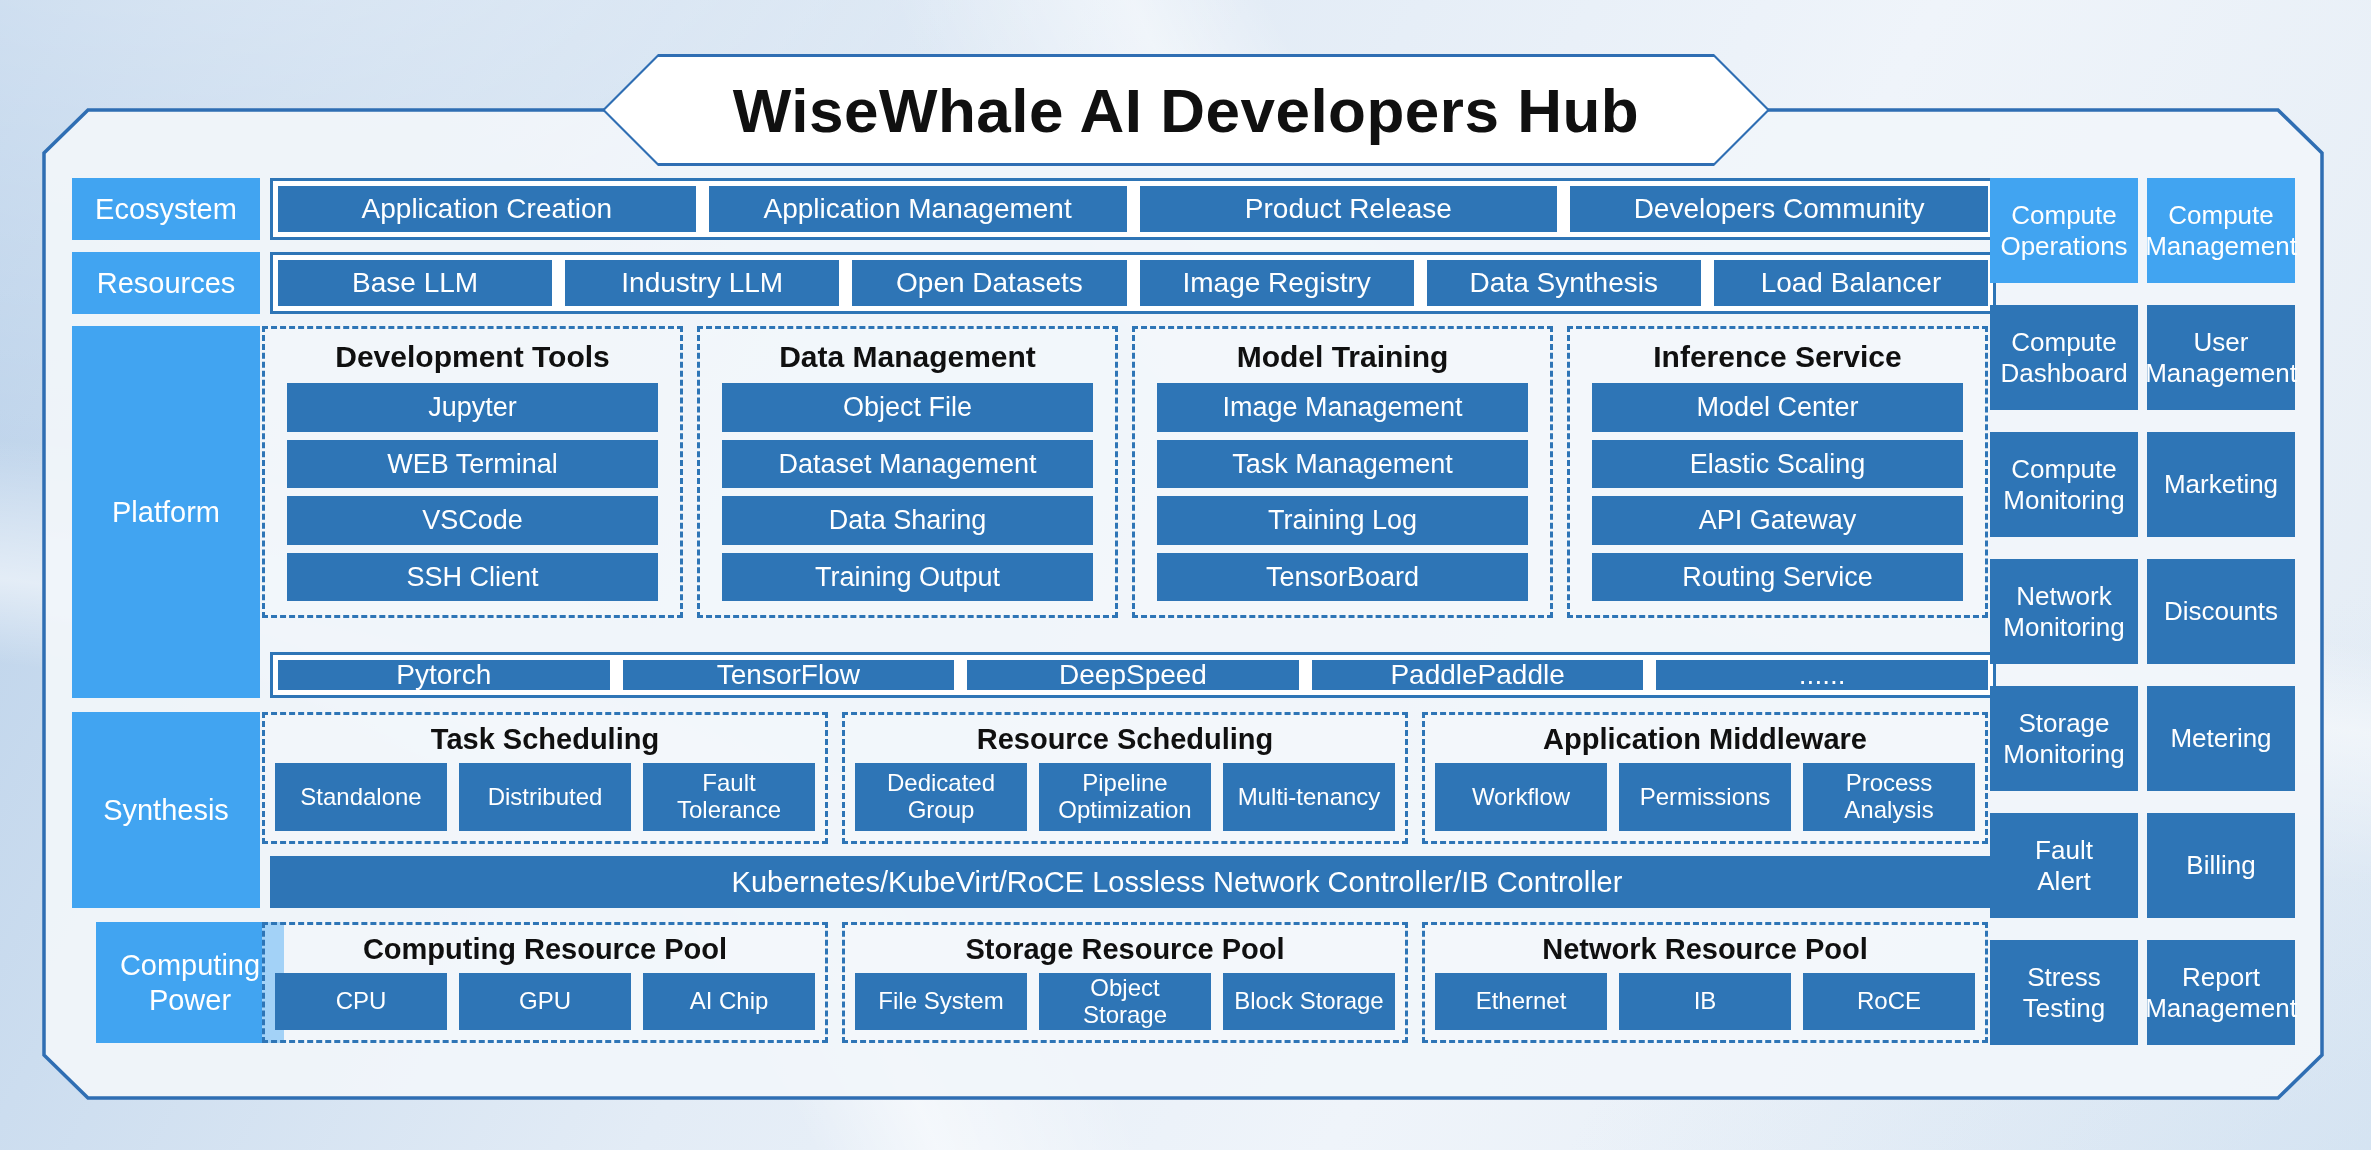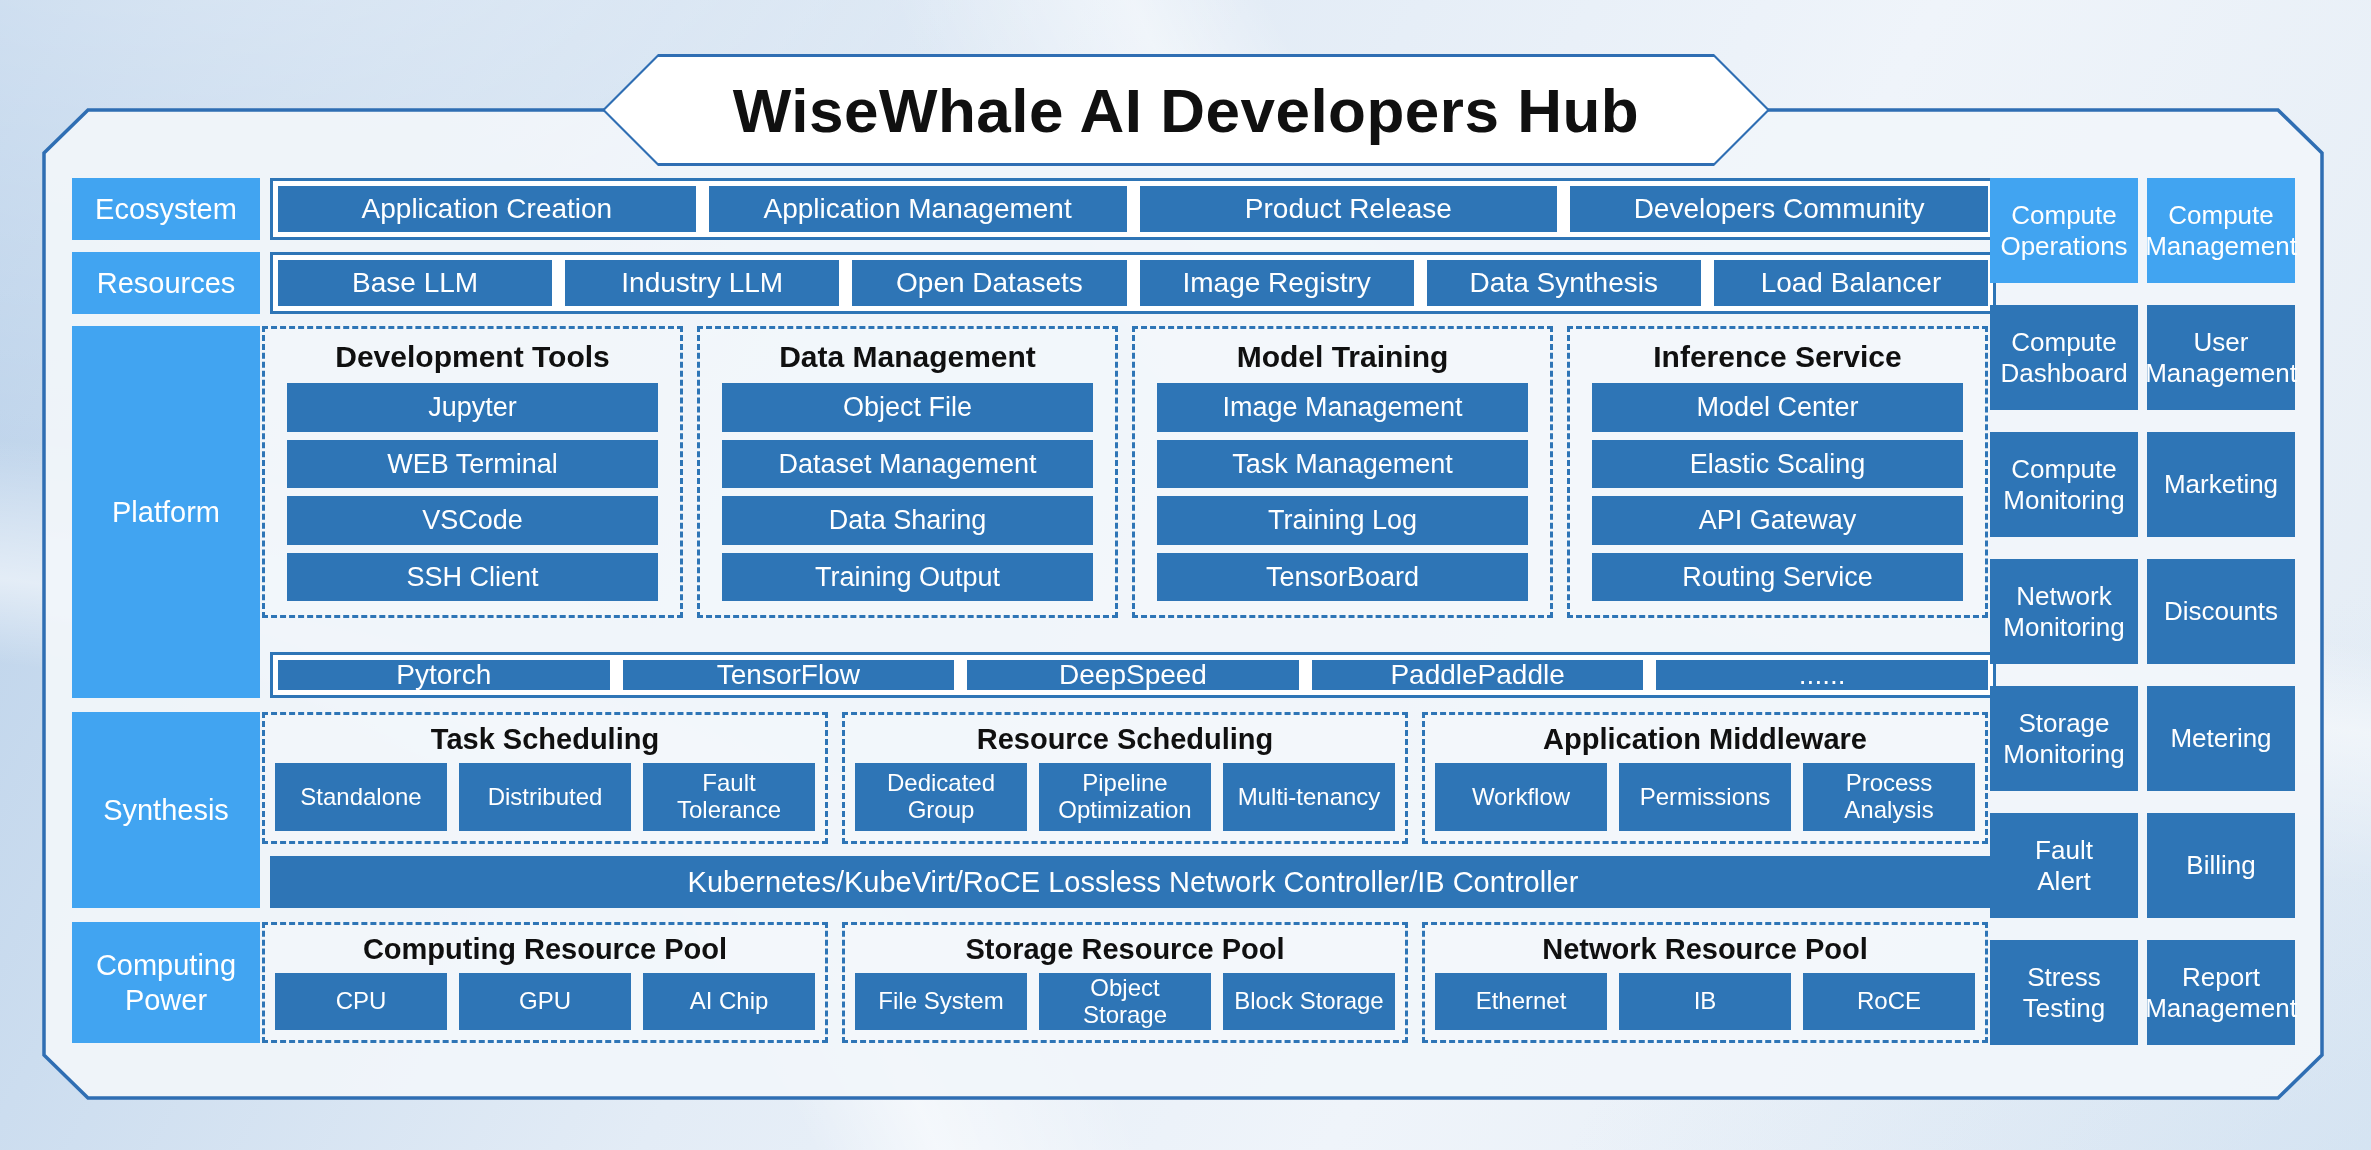--- a/index.html
+++ b/index.html
@@ -39,21 +39,21 @@
   .layer-label{
     position:absolute;left:72px;width:188px;z-index:2;
     background:var(--accent-light);color:#fff;
     display:flex;align-items:center;justify-content:center;text-align:center;
     font-size:29px;white-space:pre-line;line-height:1.2;
   }
   #lbl-eco{top:178px;height:62px;}
   #lbl-res{top:252px;height:62px;}
   #lbl-platform{top:326px;height:372px;}
   #lbl-sched{top:712px;height:196px;}
-  #lbl-comp{top:922px;height:121px;}
+  #lbl-comp{top:922px;height:121px;margin-left:24px;}
   
   .chip{
     background:var(--accent-dark);color:#fff;
     display:flex;align-items:center;justify-content:center;text-align:center;
     white-space:pre-line;line-height:1.12;
   }
   
   .bar{
     position:absolute;left:270px;width:1726px;z-index:2;box-sizing:border-box;
     border:3px solid var(--accent-dark);background:#fff;
@@ -77,20 +77,21 @@
   #groups-platform .chip{flex:1;font-size:27px;}
   #groups-sched{top:712px;height:132px;}
   #groups-comp{top:922px;height:121px;}
   .groups.h .group-title{font-size:29px;padding:8px 0 7px;}
   .groups.h .group-items{flex:1;display:flex;flex-direction:row;gap:12px;padding:0 10px 10px;}
   .groups.h .chip{flex:1;font-size:24px;}
   
   #kube-bar{
     position:absolute;left:270px;top:856px;width:1726px;height:52px;z-index:2;
     font-size:29px;
+    padding-left:44px;
   }
   
   #side-grid{
     position:absolute;left:1990px;top:178px;z-index:2;
     display:grid;grid-template-columns:148px 148px;column-gap:9px;row-gap:22px;grid-auto-rows:105px;
   }
   .side-cell{
     display:flex;align-items:center;justify-content:center;text-align:center;
     color:#fff;font-size:26px;line-height:1.16;white-space:pre-line;
   }

